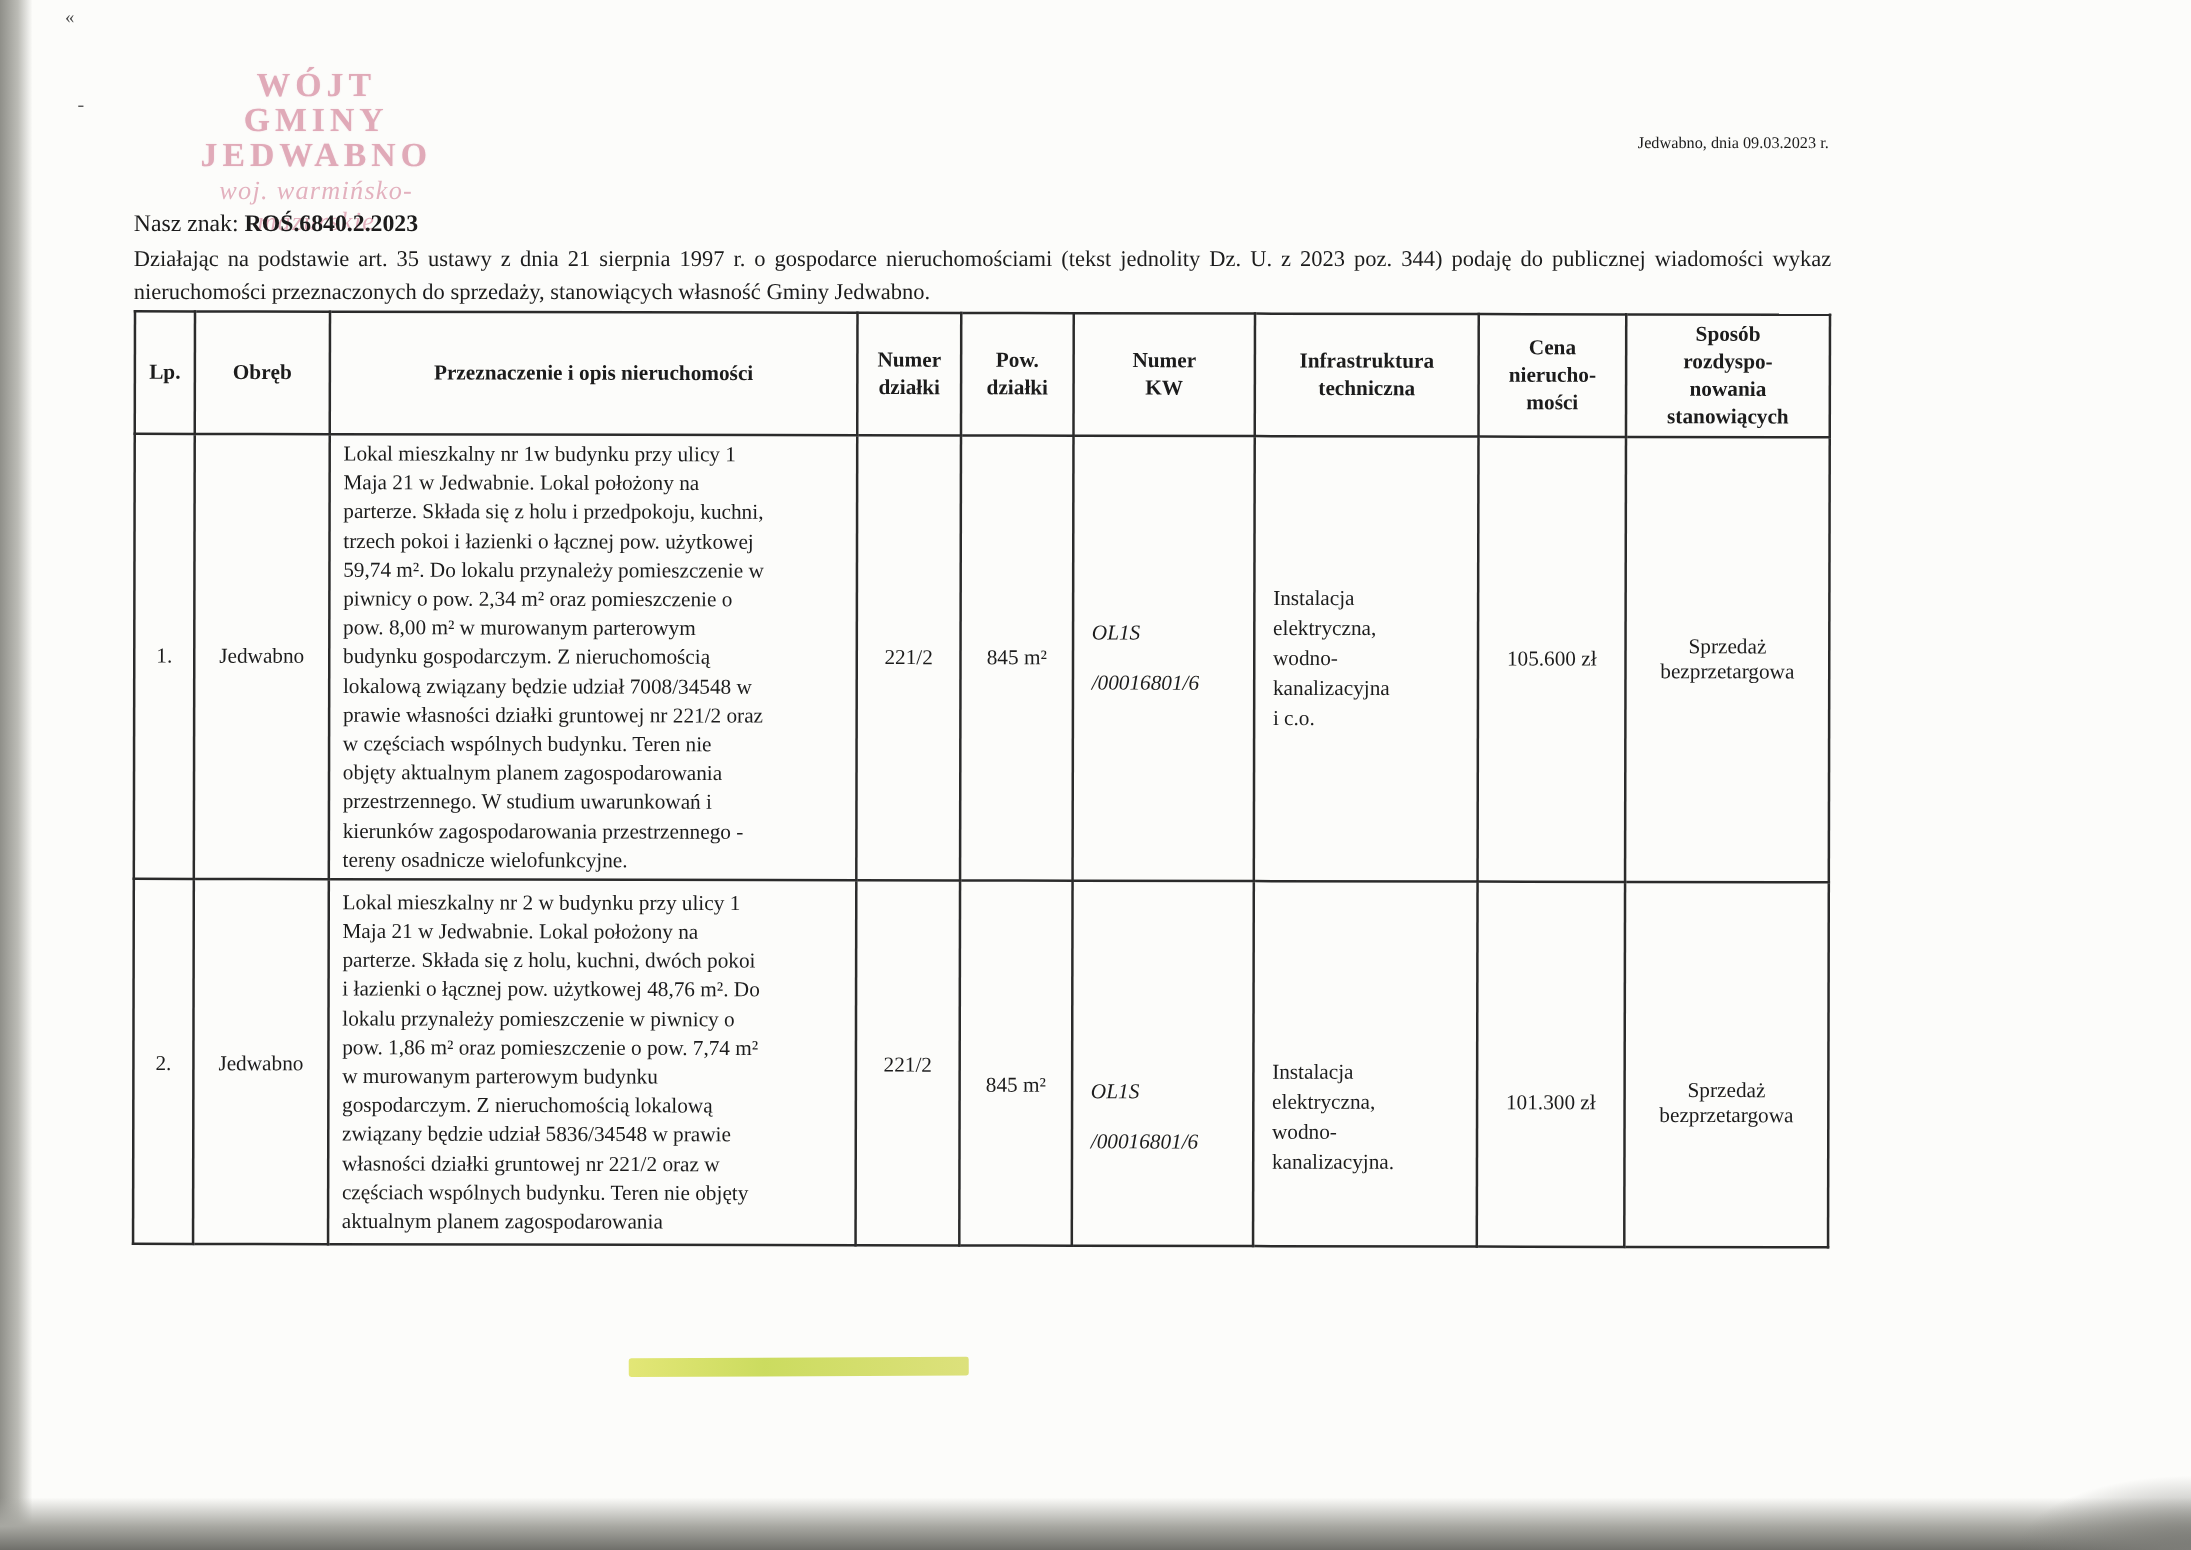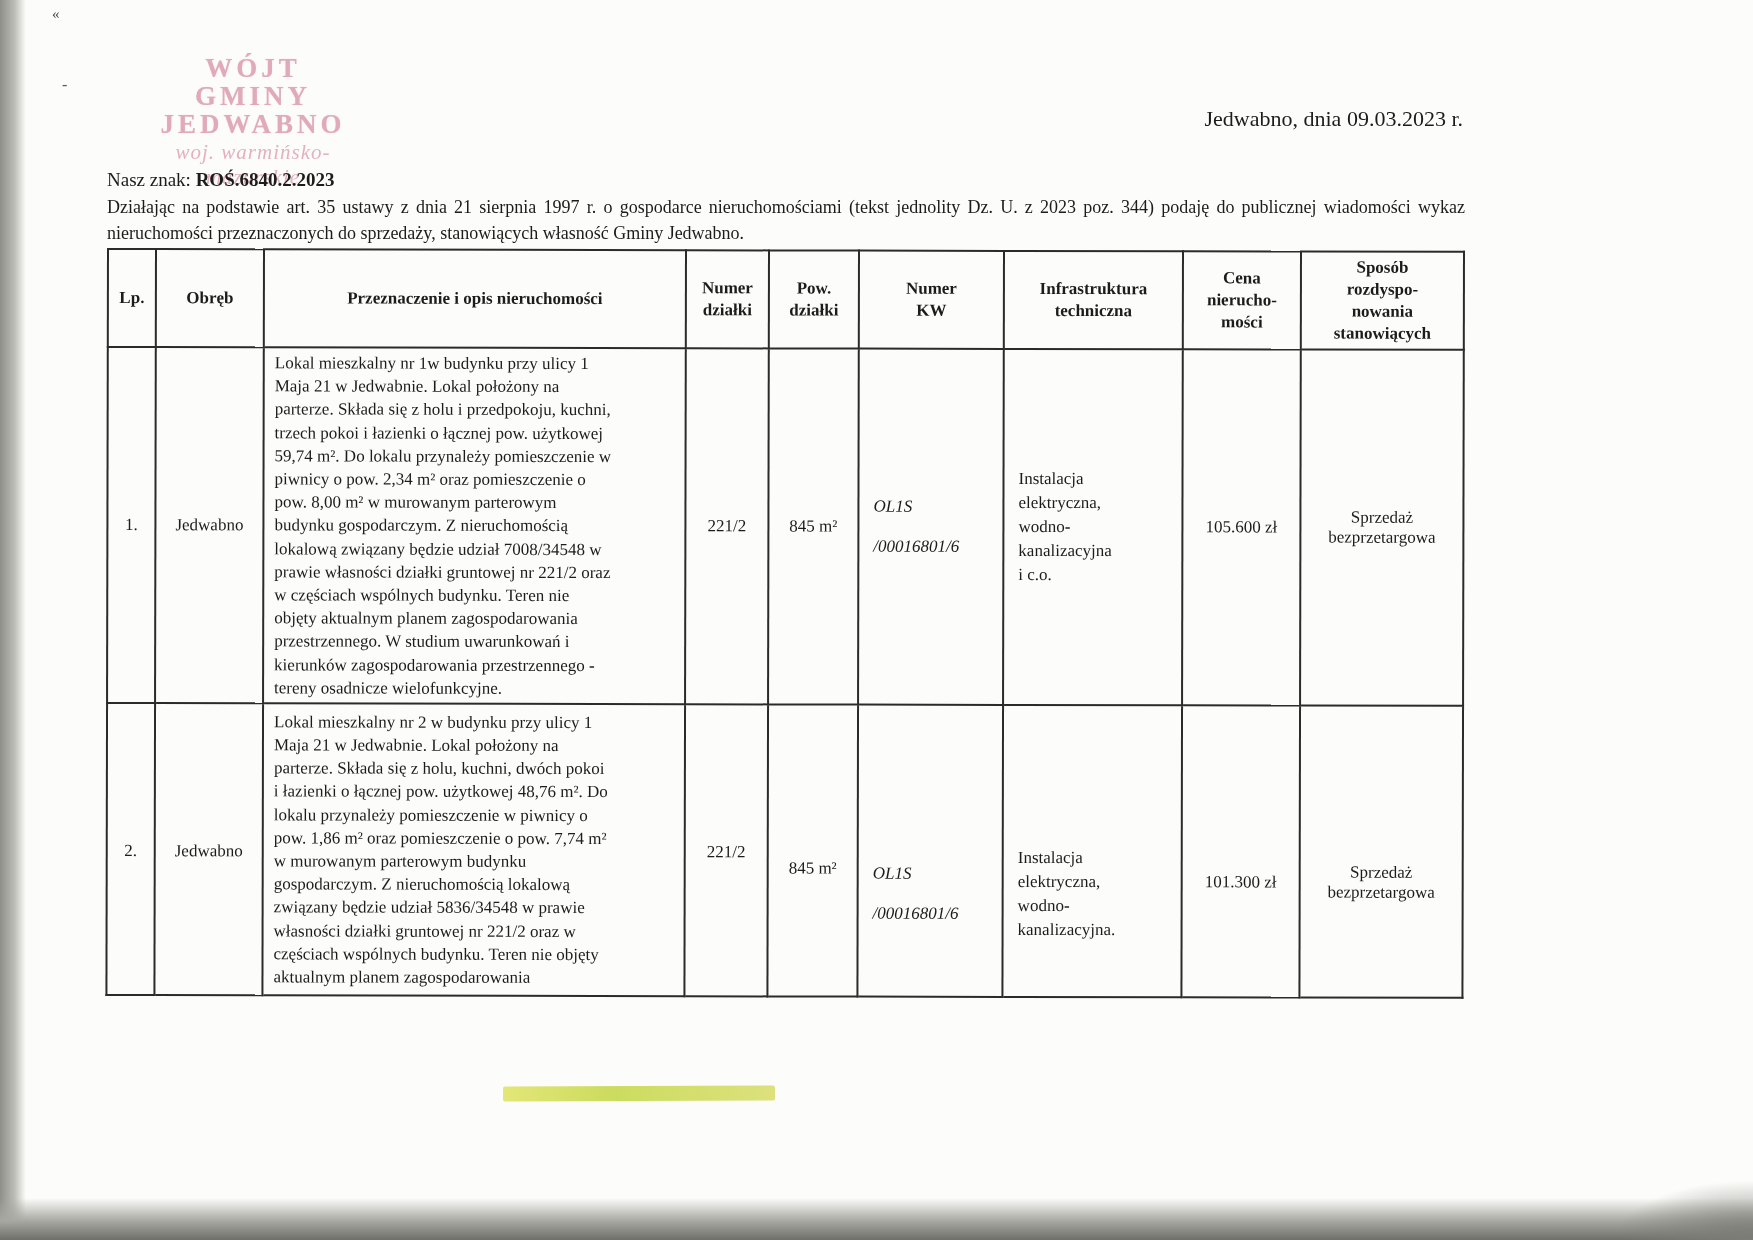--- a/index.html
+++ b/index.html
@@ -23,21 +23,21 @@
   .pencil-mark-1{position:absolute;left:52px;top:6px;font-size:15px;color:#4a4a4a;}
   .pencil-mark-2{position:absolute;left:62px;top:76px;font-size:16px;color:#5a5a5a;}
 
   
   .stamp{position:absolute;left:148px;top:54px;width:210px;text-align:center;
     color:#dd9fb0;user-select:none;}
   .stamp-l1,.stamp-l2{font-size:27px;font-weight:600;letter-spacing:4px;line-height:28px;
     text-shadow:0 0 1px rgba(221,159,176,.55);opacity:.88;}
   .stamp-l3{font-size:21px;font-style:italic;letter-spacing:1px;margin-top:2px;opacity:.8;}
 
-  .date-line{position:absolute;left:107px;top:106px;width:1356px;text-align:right;font-size:22px;}
+  .date-line{position:absolute;left:107px;top:106px;width:1356px;text-align:right;font-size:13px;}
   .doc-title{position:absolute;left:107px;top:144px;width:1356px;text-align:center;
     font-size:21px;font-weight:bold;letter-spacing:.5px;}
   .ref-line{position:absolute;left:107px;top:169px;font-size:19px;}
   .ref-line b{font-weight:bold;}
   .intro{position:absolute;left:107px;top:194px;width:1358px;font-size:18px;
     line-height:26px;text-align:justify;}
 
   table.listing{position:absolute;left:107px;top:248px;width:1356px;
     border-collapse:collapse;table-layout:fixed;
     transform:rotate(0.12deg);transform-origin:left top;}

